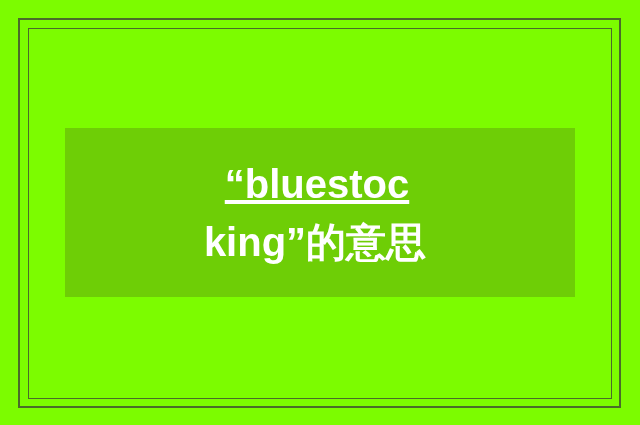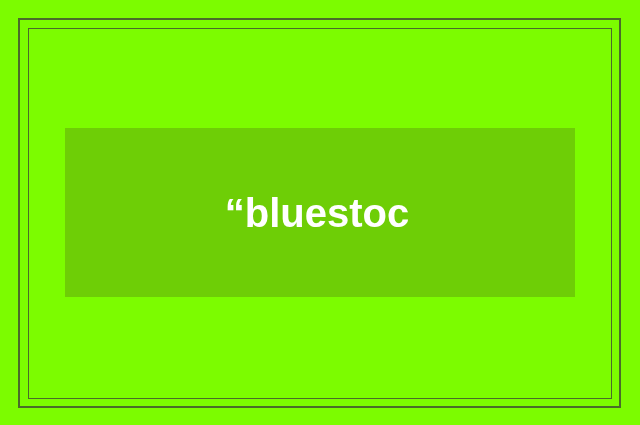--- a/index.html
+++ b/index.html
@@ -64,30 +64,32 @@
     color: #FFFFFF;
     font-size: 40px;
     font-weight: bold;
     line-height: 58px;
     letter-spacing: 0px;
     white-space: nowrap;
     text-align: center;
   }
   .title-line.line-1 {
     margin-left: -6px;
+    text-decoration: underline;
   }
   .title-line.line-2 {
     margin-left: -10px;
   }
 </style>
 </head>
 <body>
 
 <div class="poster">
 
   <div class="frame-outer"></div>
   <div class="frame-inner"></div>
 
   <div class="title-plate">
     <div class="title-line line-1">“bluestoc</div>
+    <div class="title-line line-2">king”的意思</div>
   </div>
 
 </div>
 
 </body></html>

